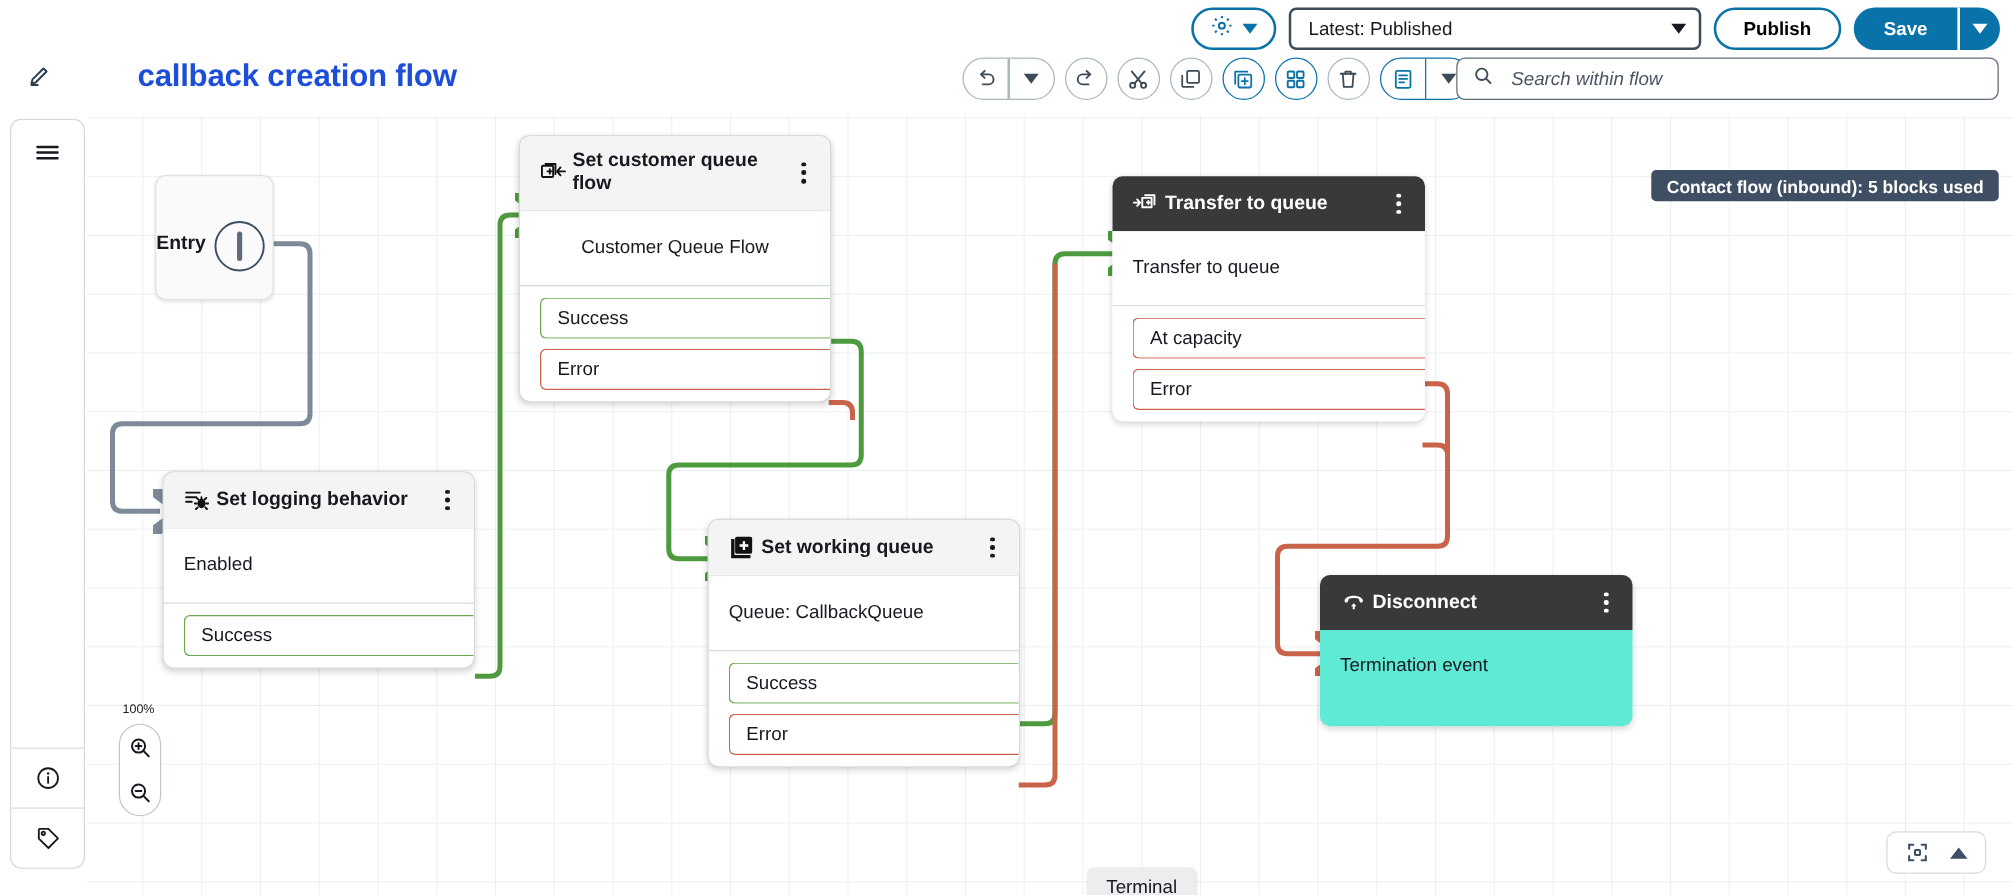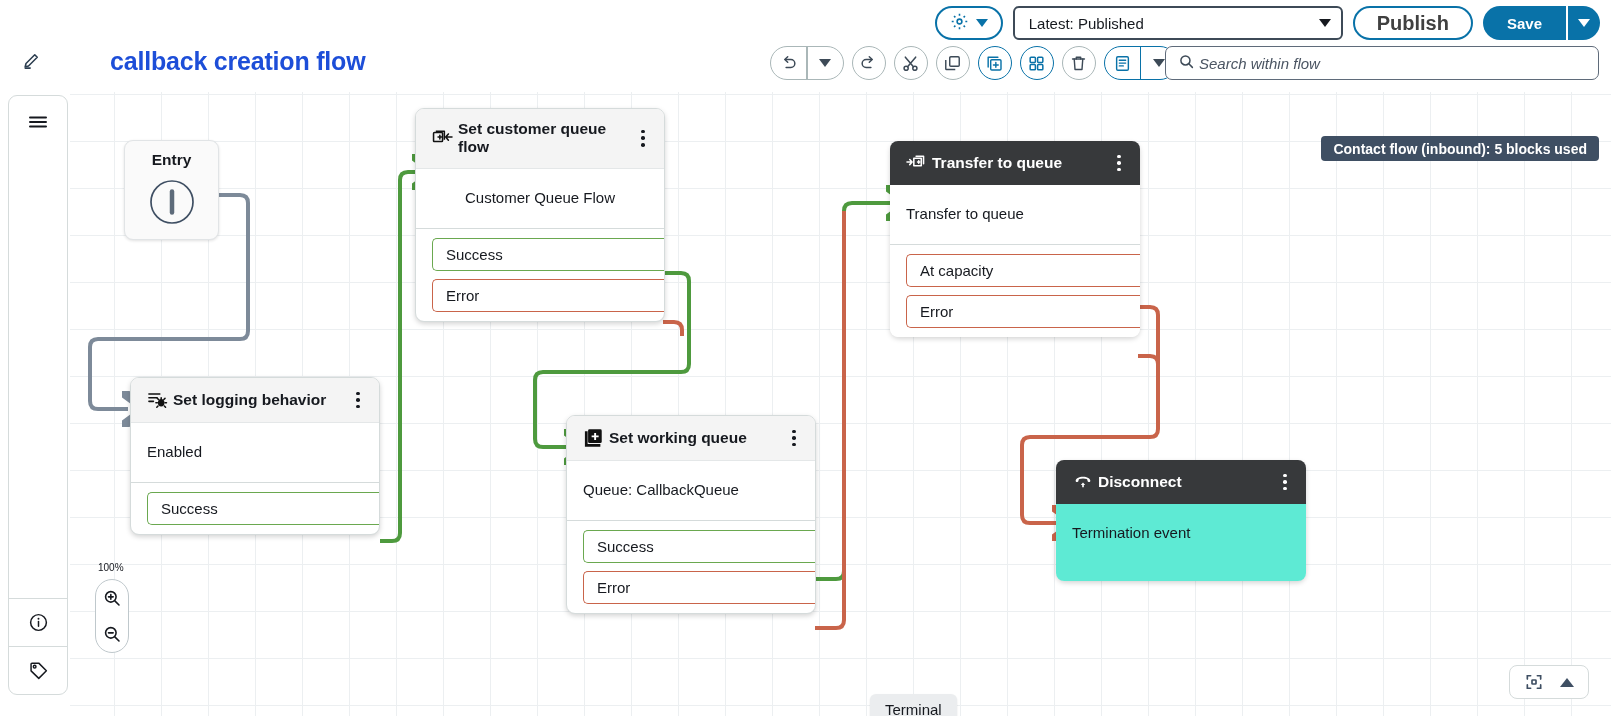--- a/index.html
+++ b/index.html
@@ -34,21 +34,21 @@
   }
   .version-select{
     width:330px; height:34px;
     border:2px solid #3d4a57; border-radius:6px; background:#fff;
     display:flex; align-items:center; padding:0 10px 0 14px;
     font-size:15px; color:#16191f; cursor:pointer;
   }
   .version-select .caret{ margin-left:auto; border-top-color:#16191f; }
   .btn-publish{
     height:34px; padding:0 22px; border:2px solid #0972a8; border-radius:17px;
-    background:#fff; color:#404040; font-size:20px; font-weight:bold;
+    background:#fff; color:#000000; font-size:15px; font-weight:bold;
     display:flex;align-items:center;justify-content:center;cursor:pointer;
   }
   .save-group{ display:flex; align-items:stretch; height:34px; }
   .btn-save{
     padding:0 24px; background:#0972a8; color:#fff; font-size:15px; font-weight:bold;
     border:none; border-radius:17px 0 0 17px;
     display:flex;align-items:center;justify-content:center;cursor:pointer;
   }
   .save-split{
     width:34px; background:#0972a8; color:#fff; border-radius:0 17px 17px 0;
@@ -73,21 +73,21 @@
     color:#3d4a57; cursor:pointer;
   }
   .rbtn.active{ border-color:#0972a8; color:#0972a8; }
   .rbtn.split{ padding:0; }
   .rbtn.split .seg{ display:flex;align-items:center;justify-content:center;width:35px;height:100%; }
   .rbtn.split .divider{ width:1.6px; height:100%; background:#aab7b8; }
   .rbtn.active.split .divider{ background:#0972a8; }
   .search-box{
     position:absolute; left:1165px; top:46px; width:434px; height:34px;
     border:1.6px solid #5f6b7a; border-radius:7px; background:#fff;
-    display:flex; align-items:center; gap:4px; padding:0 12px; cursor:text;
+    display:flex; align-items:center; gap:14px; padding:0 12px; cursor:text;
   }
   .search-ph{ font-size:15px; font-style:italic; color:#4b5563; }
 
   
   #rail{
     position:absolute; left:8px; top:95px; width:60px; height:600px;
     background:#fff; border:1px solid #d5dbdb; border-radius:9px;
     display:flex; flex-direction:column; align-items:center;
   }
   .rail-top{ height:52px; display:flex; align-items:center; justify-content:center; width:100%;}
@@ -128,21 +128,21 @@
     padding-left:13px; font-size:15px; color:#16191f;
     border:1px solid #6aa84f; border-radius:5px 0 0 5px; border-right:none;
     background:#fff;
   }
   .port.err{ border-color:#c9644a; }
   .port + .port{ margin-top:8px; }
 
   
   #n-entry{ left:54px; top:48px; width:95px; height:100px; border-radius:9px;
             background:#fafafa; border:1px solid #e1e4e6; box-shadow:0 1px 3px rgba(0,0,0,.12);
-            display:flex; flex-direction:column; align-items:center; padding-top:10px;}
+            display:flex; align-items:center; padding-top:10px;}
   #n-entry .elabel{ font-size:15.5px; font-weight:bold; color:#16191f; }
 
   #badge{
     position:absolute; right:12px; top:16px; height:25px; padding:0 12px;
     background:#3f4f63; color:#fff; font-size:14px; font-weight:bold;
     border-radius:4px; display:flex; align-items:center;margin-top:28px;
   }
   #zoomctl{ position:absolute; left:25px; top:470px; }
   #zoomctl .pct{ font-size:10px; color:#16191f; margin-bottom:6px; margin-left:3px;}
   #zoomctl .pill{

